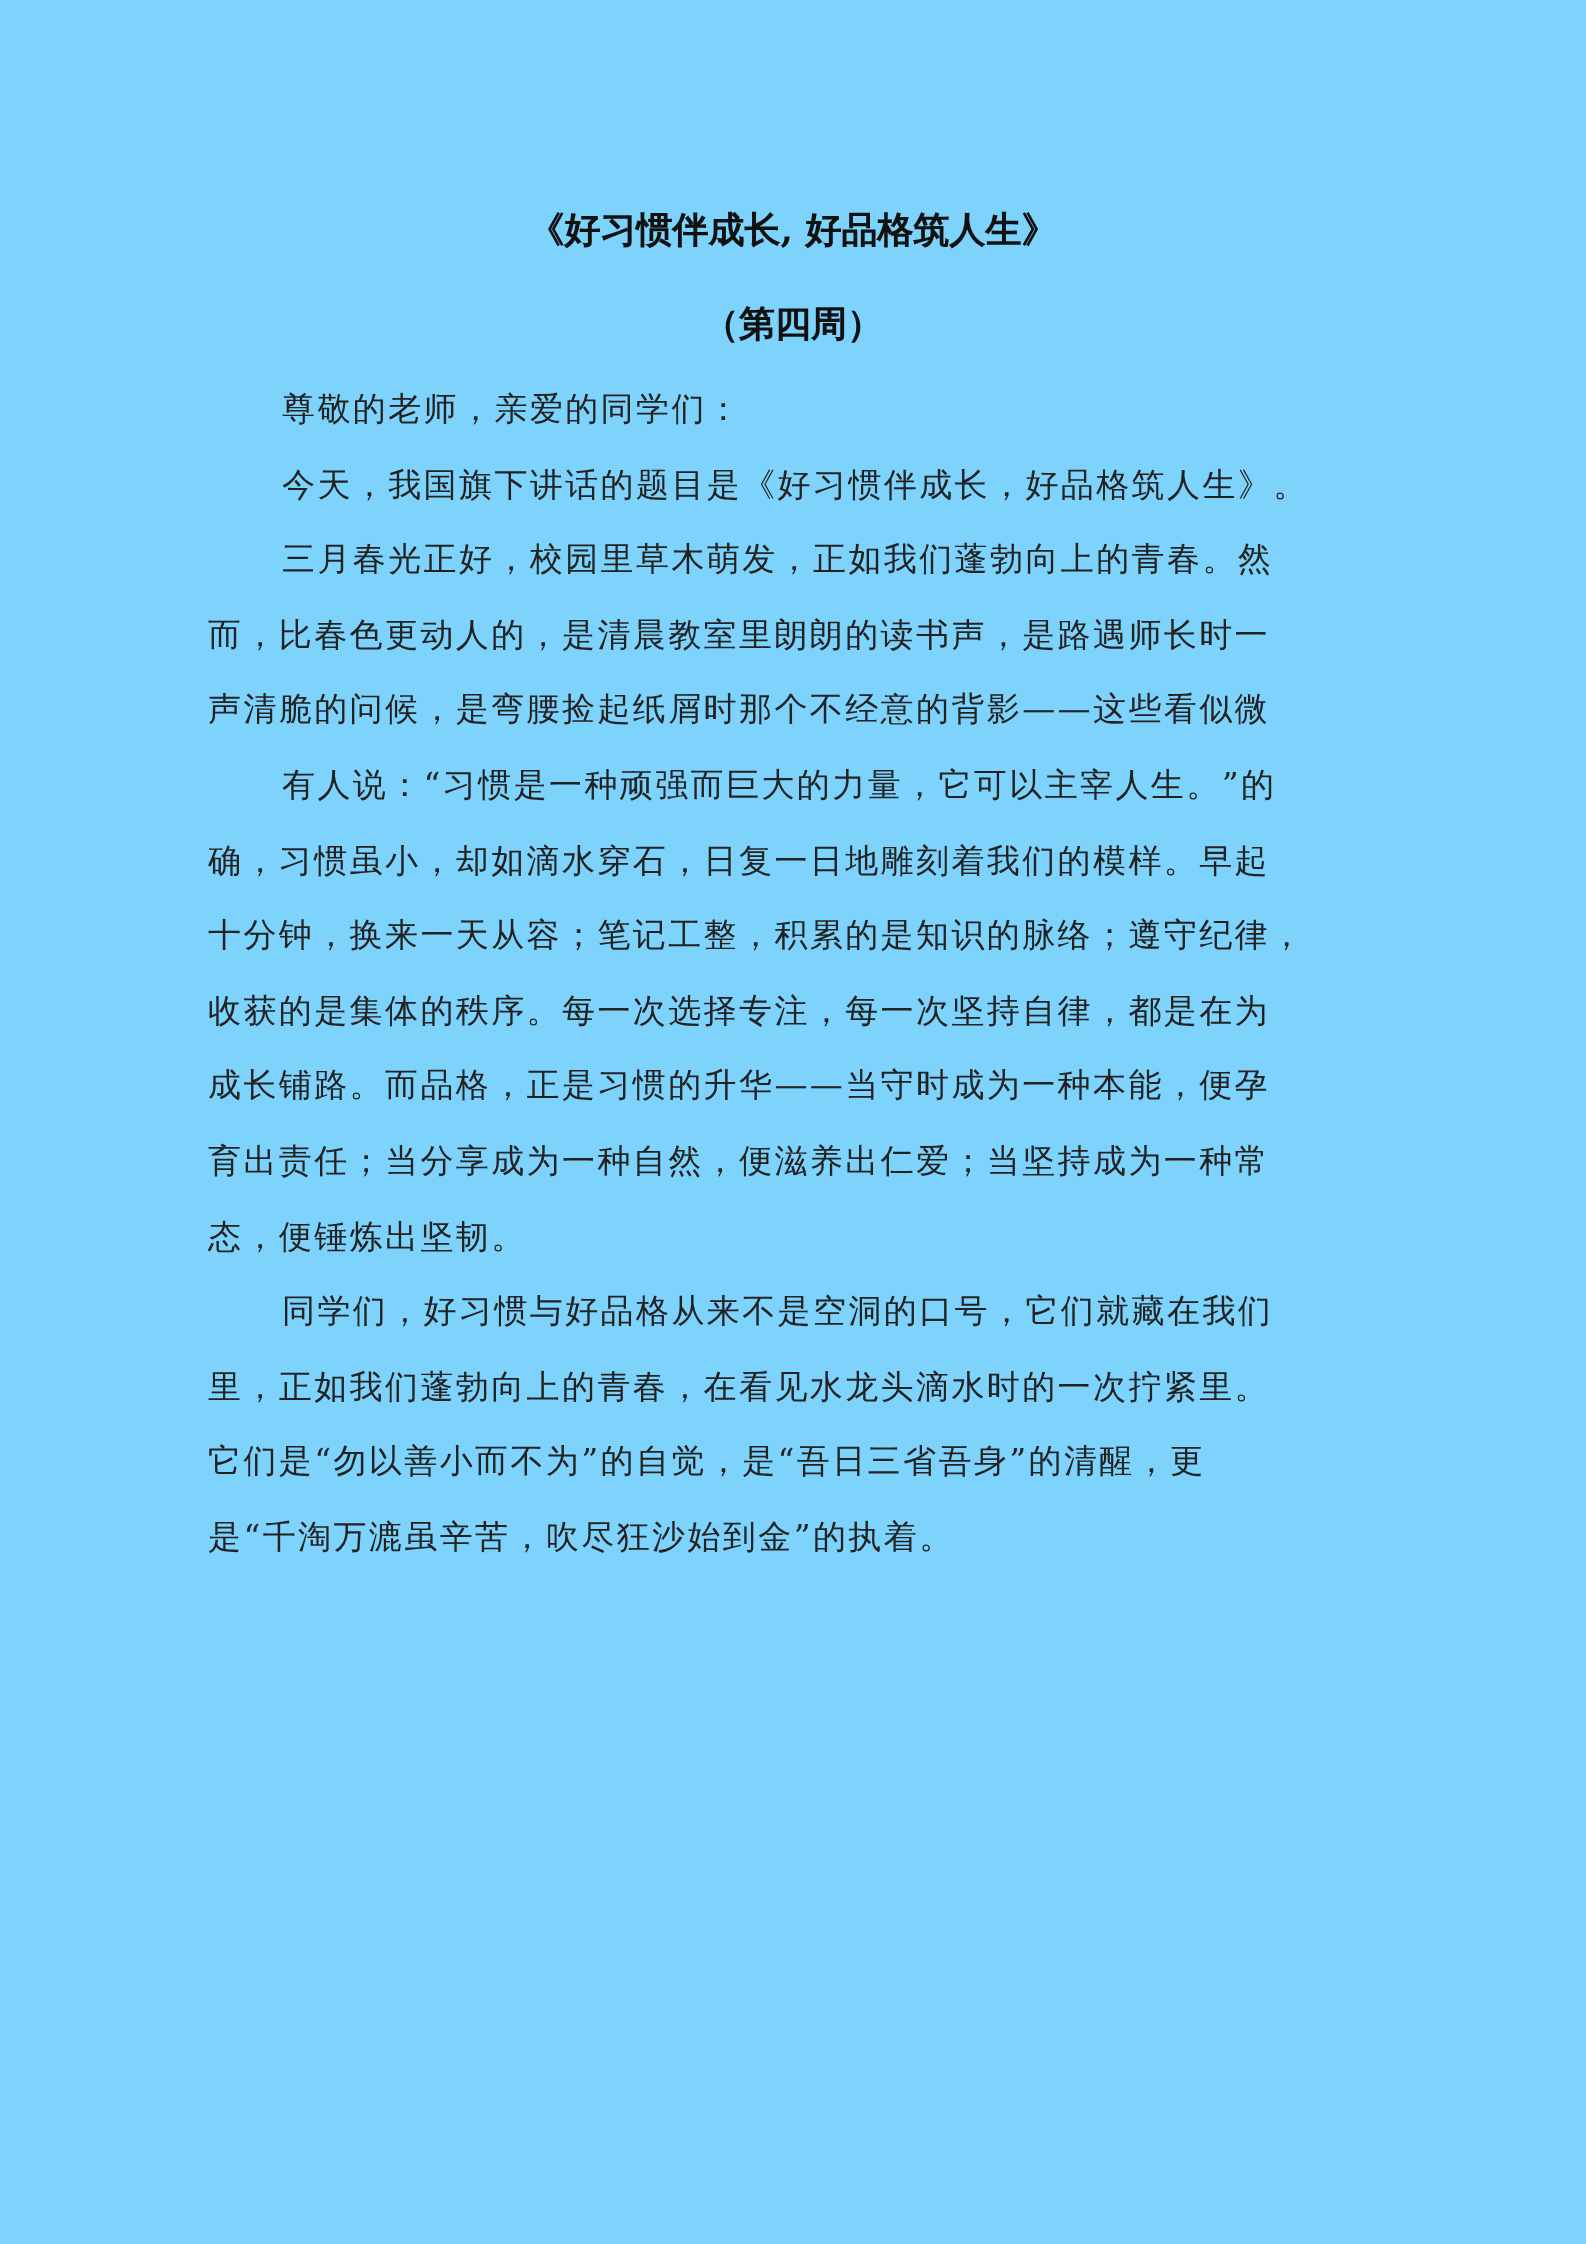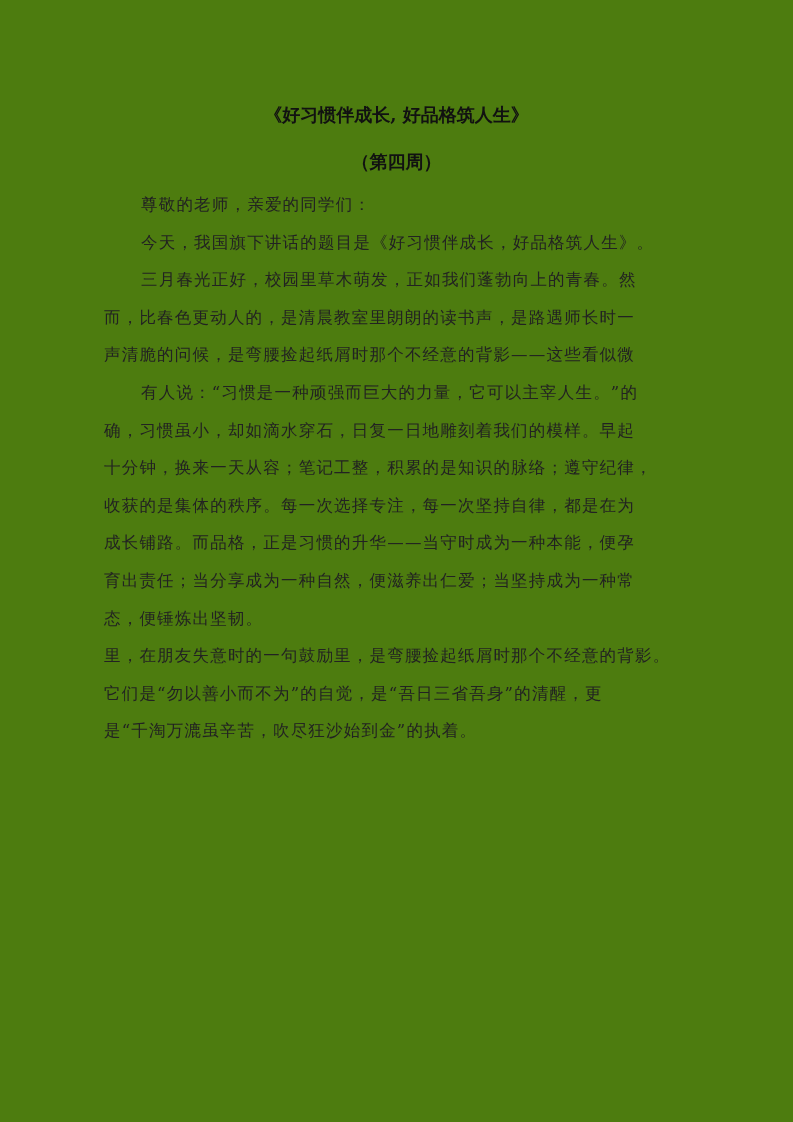--- a/index.html
+++ b/index.html
@@ -1,18 +1,18 @@
 <!DOCTYPE html>
 <html><head>
 <meta charset="utf-8">
 <style>
   html, body { margin: 0; padding: 0; background: #ffffff; }
   body { width: 793px; height: 1122px; position: relative; overflow: hidden;
          font-family: "DejaVu Serif", "Liberation Serif", serif; color: #1a1a1a; }
-  .page { position: absolute; left: 0; top: 0; width: 793px; height: 1122px; background: #4d7c0f; }
+  .page { position: absolute; left: 0; top: 0; width: 793px; height: 1122px; background: #7dd3fc; }
   .title { position: absolute; left: 0; width: 793px; text-align: center;
            font-family: "DejaVu Serif", "Liberation Serif", serif; font-weight: bold;
            font-size: 18px; color: #111; letter-spacing: 0px; }
   .t1 { top: 103px; }
   .t2 { top: 150px; }
   .body { position: absolute; left: 104px; top: 186px; width: 555px; }
   .line { height: 37.6px; line-height: 37.6px; font-size: 16.5px; white-space: nowrap;
           letter-spacing: 1.2px; color: #222; }
   .indent { padding-left: 37px; }
 </style>
@@ -28,17 +28,18 @@
       <div class="line indent">三月春光正好，校园里草木萌发，正如我们蓬勃向上的青春。然</div>
       <div class="line">而，比春色更动人的，是清晨教室里朗朗的读书声，是路遇师长时一</div>
       <div class="line">声清脆的问候，是弯腰捡起纸屑时那个不经意的背影——这些看似微</div>
       <div class="line indent">有人说：“习惯是一种顽强而巨大的力量，它可以主宰人生。”的</div>
       <div class="line">确，习惯虽小，却如滴水穿石，日复一日地雕刻着我们的模样。早起</div>
       <div class="line">十分钟，换来一天从容；笔记工整，积累的是知识的脉络；遵守纪律，</div>
       <div class="line">收获的是集体的秩序。每一次选择专注，每一次坚持自律，都是在为</div>
       <div class="line">成长铺路。而品格，正是习惯的升华——当守时成为一种本能，便孕</div>
       <div class="line">育出责任；当分享成为一种自然，便滋养出仁爱；当坚持成为一种常</div>
       <div class="line">态，便锤炼出坚韧。</div>
-      <div class="line">里，在朋友失意时的一句鼓励里，是弯腰捡起纸屑时那个不经意的背影。</div>
+      <div class="line indent">同学们，好习惯与好品格从来不是空洞的口号，它们就藏在我们</div>
+      <div class="line">里，正如我们蓬勃向上的青春，在看见水龙头滴水时的一次拧紧里。</div>
       <div class="line">它们是“勿以善小而不为”的自觉，是“吾日三省吾身”的清醒，更</div>
       <div class="line">是“千淘万漉虽辛苦，吹尽狂沙始到金”的执着。</div>
     </div>
 </div>
 
 </body></html>

